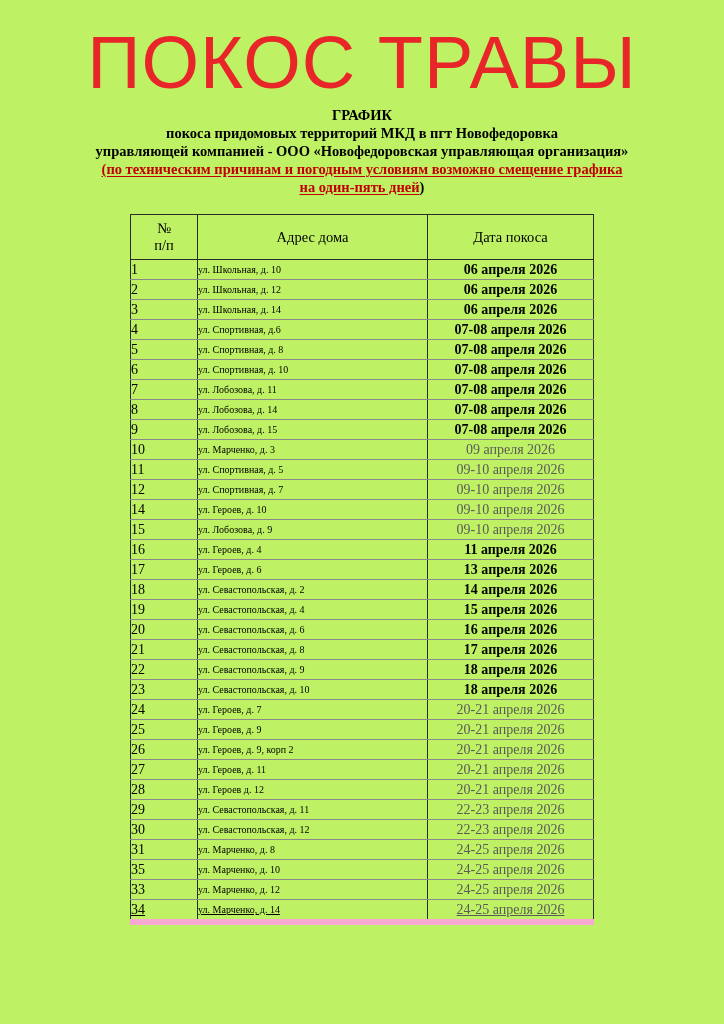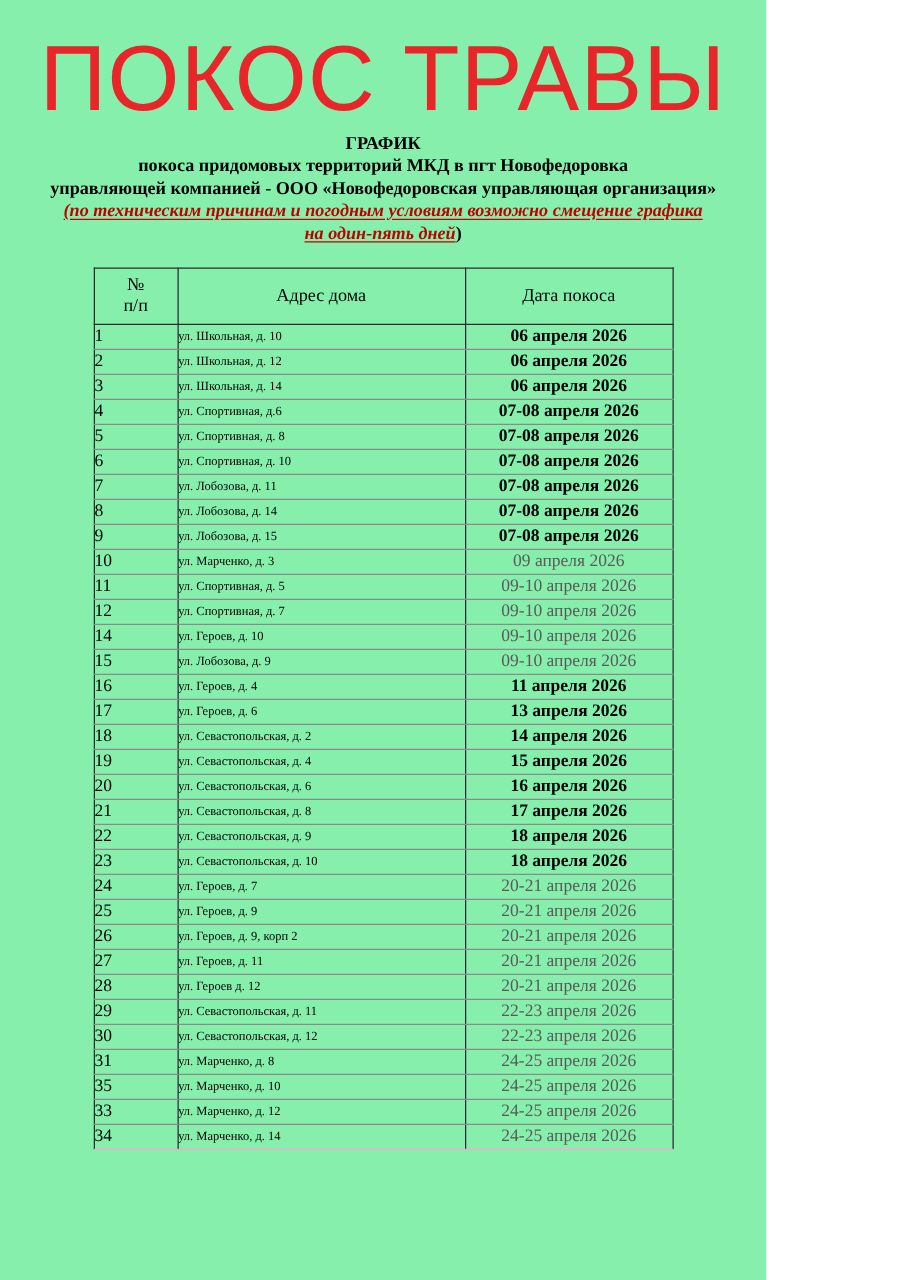--- a/index.html
+++ b/index.html
@@ -10,25 +10,25 @@
   body {
     width: 724px;
     height: 1024px;
     font-family: "Liberation Serif", serif;
     color: #000000;
     overflow: hidden;
     position: relative;
   }
 
   .page {
-    width: 613px;
+    width: 724px;
     height: 1024px;
     box-sizing: border-box;
     position: relative;
-    background: #86efac;
+    background: #bef264;
   }
 
   
   .banner {
     text-align: center;
     font-family: "Liberation Sans", sans-serif;
     font-size: 74px;
     line-height: 82px;
     letter-spacing: 1px;
     color: #e8262a;
@@ -49,21 +49,20 @@
     display: block;
     white-space: nowrap;
   }
   .subhead .line.warn {
     color: #c00000;
   }
   .warn u {
     text-decoration: underline;
     text-decoration-color: #c00000;
     text-underline-offset: 2px;
-    font-style: italic;
   }
   .warn .tail-paren {
     color: #000000;
     text-decoration: none;
   }
 
   
   .table-wrap {
     margin-top: 18px;
     display: flex;
@@ -93,21 +92,22 @@
   table.mow thead th {
     border-top: 1px solid #2b2b2b;
     border-bottom: 1px solid #2b2b2b;
     height: 44px;
     font-weight: normal;
     font-size: 14.5px;
     line-height: 17px;
     text-align: center;
   }
   table.mow tbody tr:last-child td {
-    border-bottom: 1px solid #f9a8d4;
+    border-bottom: 6px solid #f9a8d4;
+    text-decoration: underline;
   }
 
   .hdr-num-top { display: block; }
   .hdr-num-bot { display: block; }
 
   td.num {
     text-align: left;
     padding-left: 9px;
     font-size: 14px;
   }

